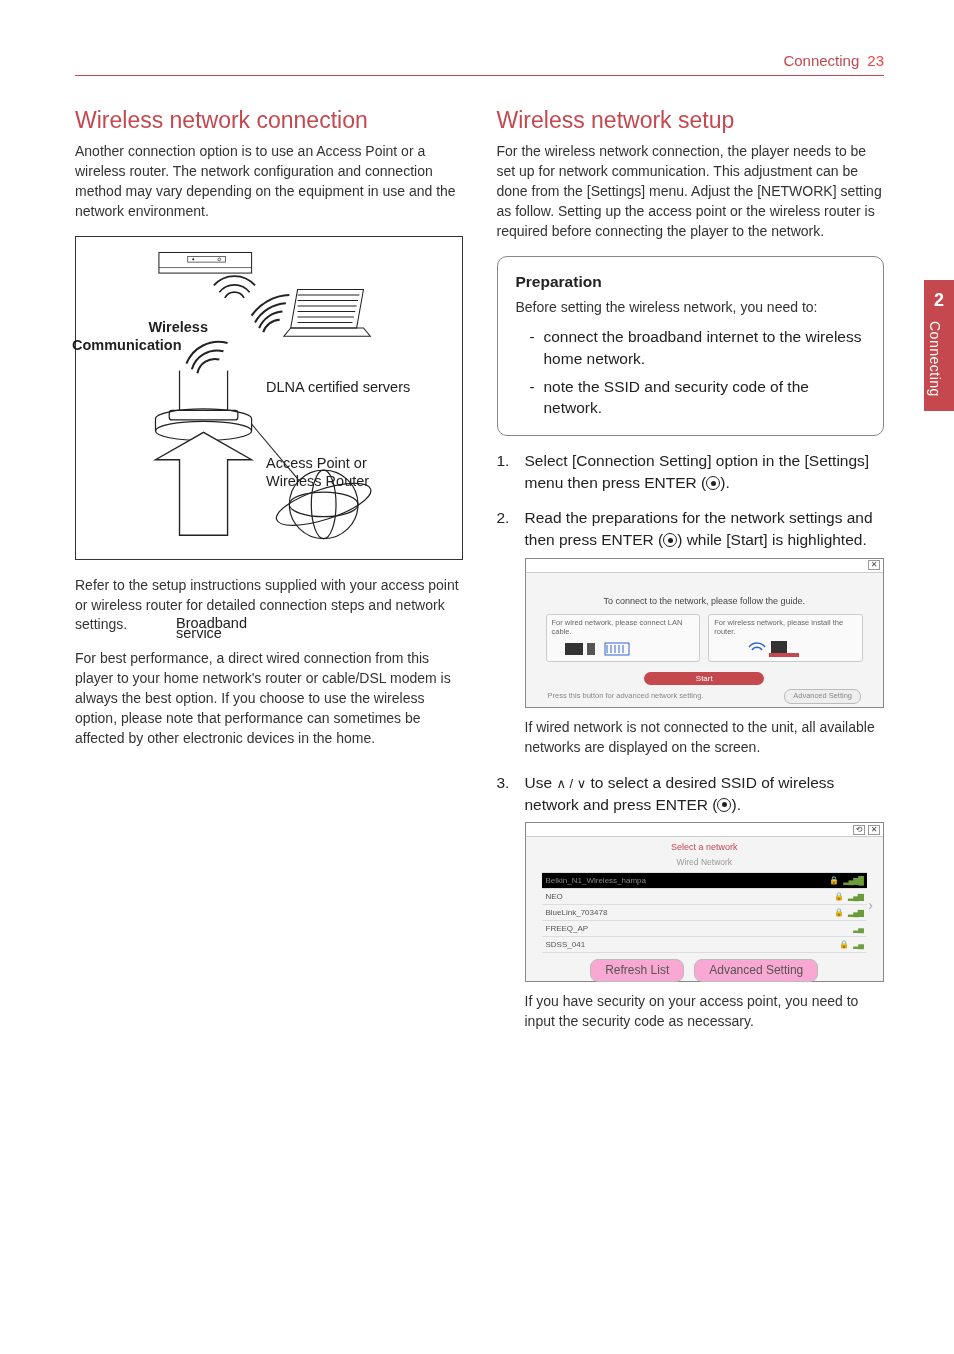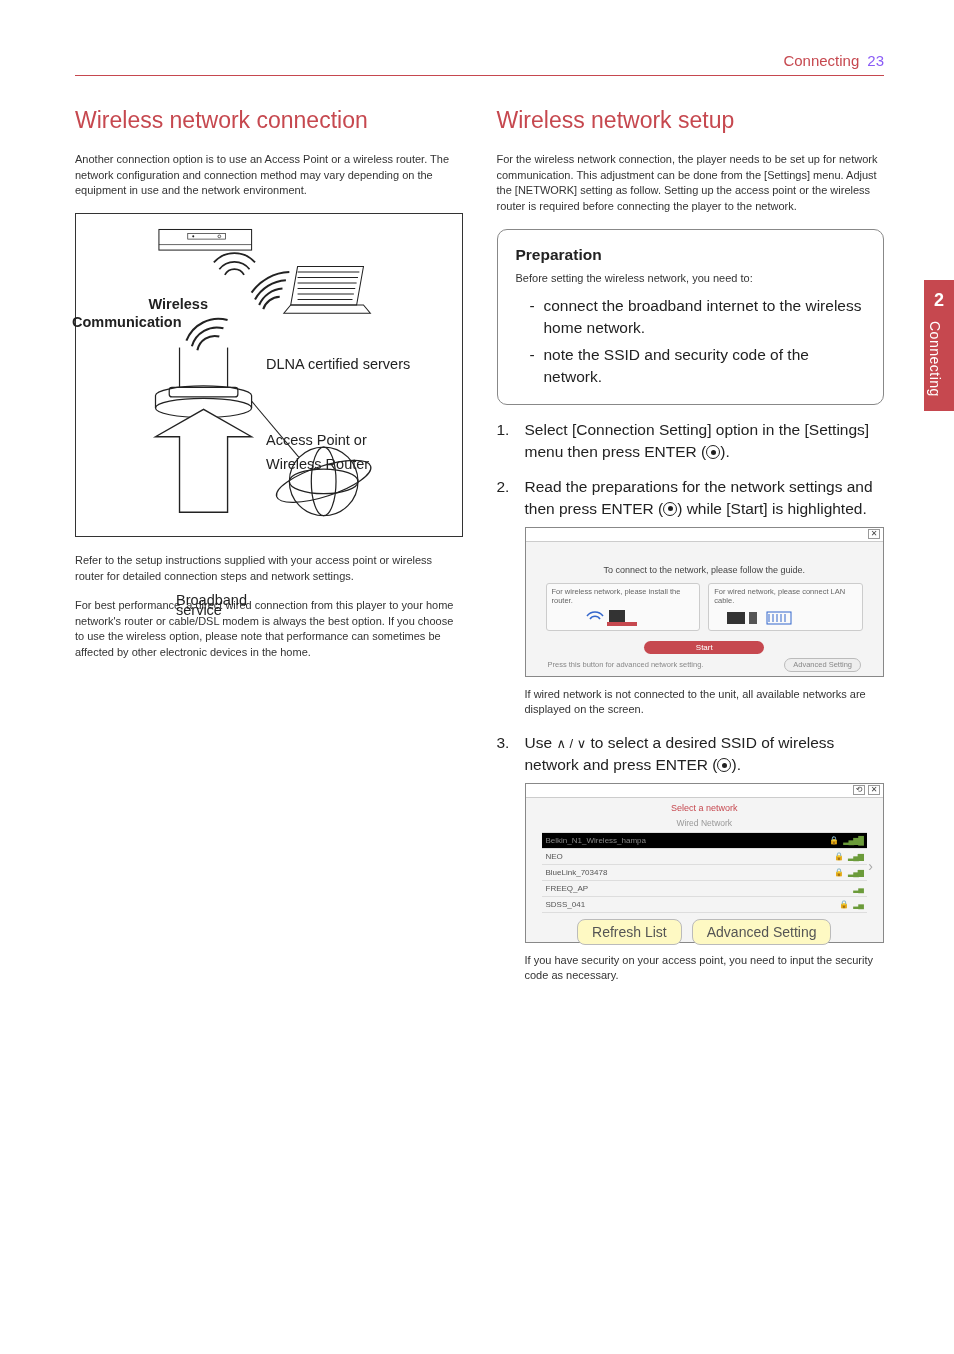--- a/index.html
+++ b/index.html
@@ -18,33 +18,33 @@
   .header {
     display: flex;
     justify-content: flex-end;
     align-items: baseline;
     border-bottom: 1px solid #c6484f;
     padding-bottom: 4px;
     margin-bottom: 28px;
     gap: 8px;
   }
   .header .section { color: #c6484f; font-weight: 500; font-size: 15px; }
-  .header .pagenum { color: #8b5cf6; font-size: 15px; }
+  .header .pagenum { color: #ef4444; font-size: 15px; }
   .columns {
     display: flex;
     gap: 34px;
   }
   .col { flex: 1 1 0; min-width: 0; }
   h2 {
     color: #c6484f;
     font-weight: 500;
     font-size: 23px;
-    margin-bottom: 16px;
-  }
-  p { margin-bottom: 14px; font-size: 11px; line-height: 1.42; color: #333; }
+    margin-bottom: 6px;
+  }
+  p { margin-bottom: 14px; font-size: 14px; line-height: 1.42; color: #333; }
   .diagram {
     border: 1.5px solid #333;
     margin: 8px 0 16px 0;
     width: 100%;
     height: 324px;
     position: relative;
     padding: 10px;
   }
   .diagram .lbl { position: absolute; font-size: 14.5px; color: #222; }
   .diagram .lbl.bold { font-weight: 600; }
@@ -111,21 +111,21 @@
   .ss2-row {
     display:flex; align-items:center; justify-content:space-between;
     height:16px; border-bottom:1px solid #ddd; padding:0 4px; font-size:8px; color:#555;
   }
   .ss2-row.sel { background:#000000; color:#888; }
   .sig { display:flex; gap:4px; align-items:center; }
   .lock { color:#c9a227; font-size:8px; }
   .bars { color:#6b9b3a; font-size:8px; letter-spacing:-1px; }
   .ss2-chevron { position:absolute; right:10px; top:72px; color:#aaa; font-size:14px; }
   .ss2-btns { display:flex; justify-content:center; gap:10px; margin-top:6px; }
-  .ss2-btn { border:1px solid #bbb; border-radius:8px; padding:2px 14px; background:#fef9c3; font-size:14px; color:#555; }
+  .ss2-btn { border:1px solid #bbb; border-radius:8px; padding:2px 14px; background:#f9a8d4; font-size:12px; color:#555; }
   
   .svg-wrap { width:100%; height:100%; }
   .arrow { font-size:13px; }
 </style>
 </head>
 <body>
 
 <div class="header">
   <span class="section">Connecting</span>
   <span class="pagenum">23</span>
@@ -198,21 +198,21 @@
           <ellipse cx="260" cy="375" rx="50" ry="18"></ellipse>
           <ellipse cx="260" cy="375" rx="18" ry="50"></ellipse>
           <ellipse cx="260" cy="375" rx="72" ry="22" transform="rotate(-18 260 375)"></ellipse>
         </g>
         <line x1="155" y1="258" x2="224" y2="340" stroke="#222" stroke-width="1.5"></line>
       </svg>
       <div class="lbl bold" style="left:12px; top:80px; text-align:right; width:120px;">Wireless</div>
       <div class="lbl bold" style="left:-4px; top:98px; width:136px;">Communication</div>
       <div class="lbl" style="left:190px; top:140px;">DLNA certified servers</div>
       <div class="lbl" style="left:190px; top:216px;">Access Point or</div>
-      <div class="lbl" style="left:190px; top:240px;">Wireless Router</div>
+      <div class="lbl" style="left:190px; top:234px;">Wireless Router</div>
       <div class="lbl" style="left:100px; top:376px;">Broadband</div>
       <div class="lbl" style="left:100px; top:386px;">service</div>
     </div>
 
     <p>Refer to the setup instructions supplied with your access point or wireless router for detailed connection steps and network settings.</p>
     <p>For best performance, a direct wired connection from this player to your home network's router or cable/DSL modem is always the best option. If you choose to use the wireless option, please note that performance can sometimes be affected by other electronic devices in the home.</p>
   </div>
 
   <div class="col">
     <h2>Wireless network setup</h2>
@@ -235,44 +235,44 @@
       <li>
         <span class="num">2.</span>
         <span>Read the preparations for the network settings and then press ENTER (</span><span class="enter-icon"></span><span>) while [Start] is highlighted.</span>
 
         <div class="screenshot ss1">
           <div class="ss-titlebar">
             <div class="tb-btn">✕</div>
           </div>
           <div class="ss1-guide">To connect to the network, please follow the guide.</div>
           <div class="ss1-panels">
-            <div class="ss1-panel">
-              <span>For wireless network, please install the router.</span>
-              <svg width="100%" height="24" style="position:absolute;bottom:2px;left:0">
-                <g stroke="#36c" fill="none" stroke-width="1.5">
-                  <path d="M40 12 A10 10 0 0 1 56 12"></path>
-                    <path d="M43 15 A6 6 0 0 1 53 15"></path>
-                </g>
-                <rect x="62" y="6" width="16" height="12" fill="#333"></rect>
-                <rect x="60" y="18" width="30" height="4" fill="#c6484f"></rect>
-              </svg>
-            </div>
             <div class="ss1-panel">
               <span>For wired network, please connect LAN cable.</span>
               <svg width="100%" height="22" style="position:absolute;bottom:2px;left:0">
                 <rect x="18" y="6" width="18" height="12" fill="#333"></rect>
                   <rect x="40" y="6" width="8" height="12" fill="#555"></rect>
                 <rect x="58" y="6" width="24" height="12" fill="none" stroke="#36c" stroke-width="1"></rect>
                 <line x1="60" y1="8" x2="60" y2="16" stroke="#36c"></line>
                   <line x1="64" y1="8" x2="64" y2="16" stroke="#36c"></line>
                   <line x1="68" y1="8" x2="68" y2="16" stroke="#36c"></line>
                   <line x1="72" y1="8" x2="72" y2="16" stroke="#36c"></line>
                   <line x1="76" y1="8" x2="76" y2="16" stroke="#36c"></line>
               </svg>
             </div>
+            <div class="ss1-panel">
+              <span>For wireless network, please install the router.</span>
+              <svg width="100%" height="24" style="position:absolute;bottom:2px;left:0">
+                <g stroke="#36c" fill="none" stroke-width="1.5">
+                  <path d="M40 12 A10 10 0 0 1 56 12"></path>
+                    <path d="M43 15 A6 6 0 0 1 53 15"></path>
+                </g>
+                <rect x="62" y="6" width="16" height="12" fill="#333"></rect>
+                <rect x="60" y="18" width="30" height="4" fill="#c6484f"></rect>
+              </svg>
+            </div>
           </div>
           <div class="ss1-start">Start</div>
           <div class="ss1-adv-row">
             <span>Press this button for advanced network setting.</span>
             <span class="ss1-adv-btn">Advanced Setting</span>
           </div>
         </div>
 
         <p style="margin-top:4px">If wired network is not connected to the unit, all available networks are displayed on the screen.</p>
       </li>

